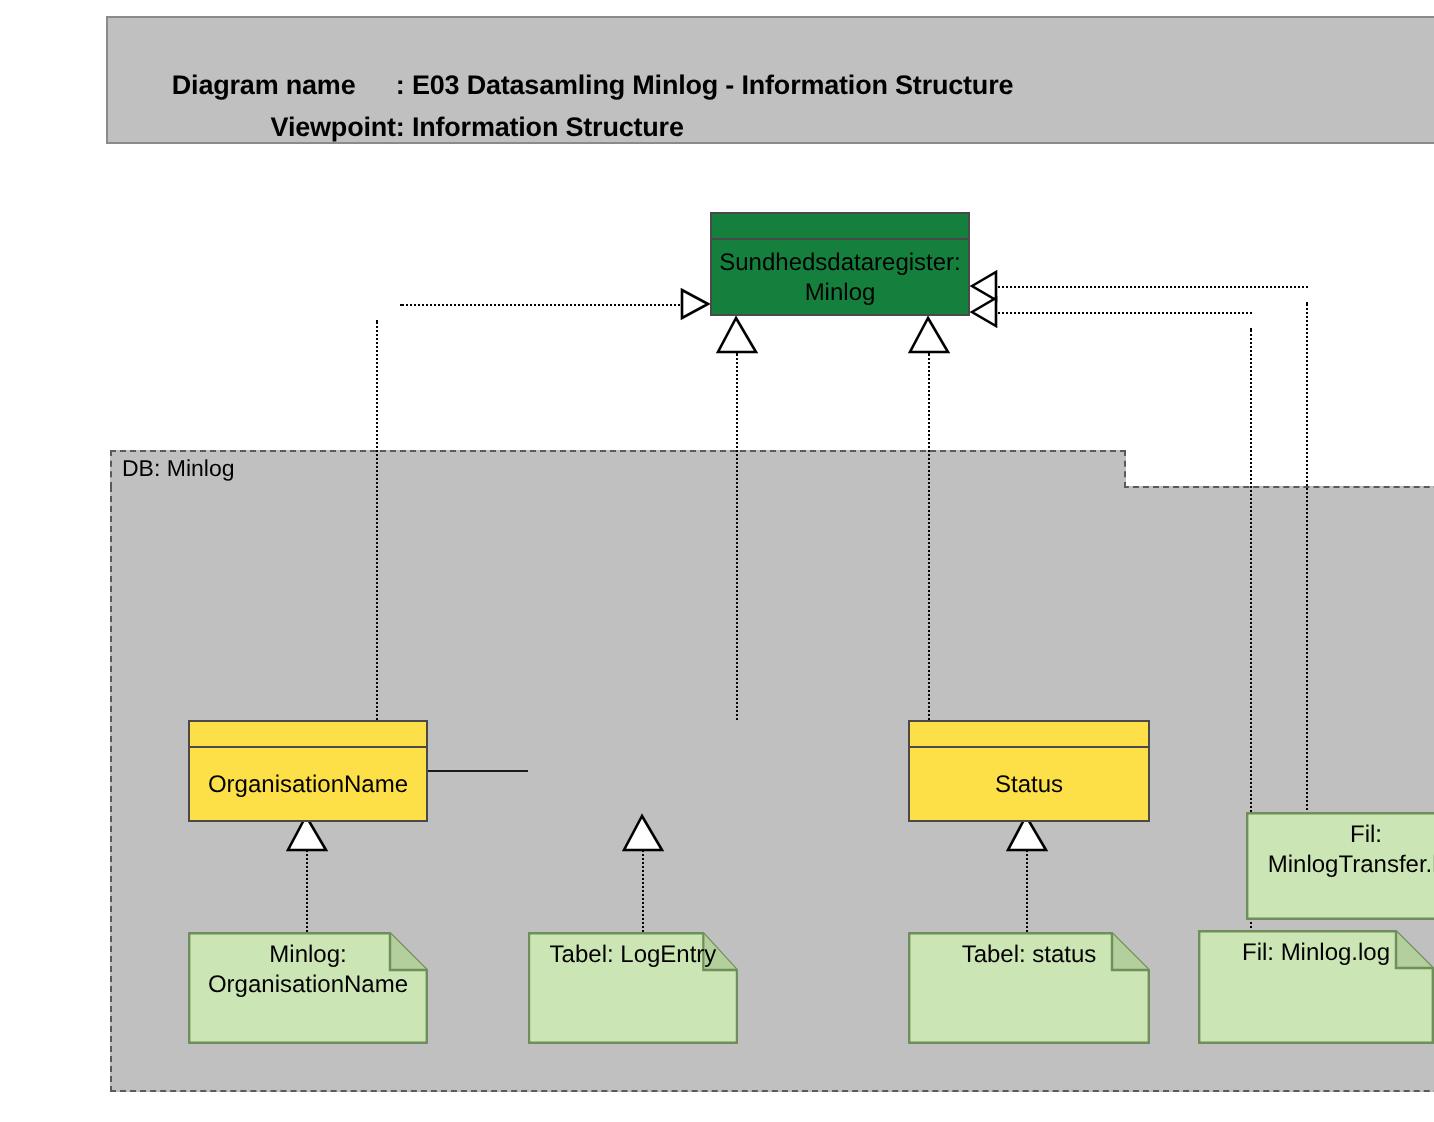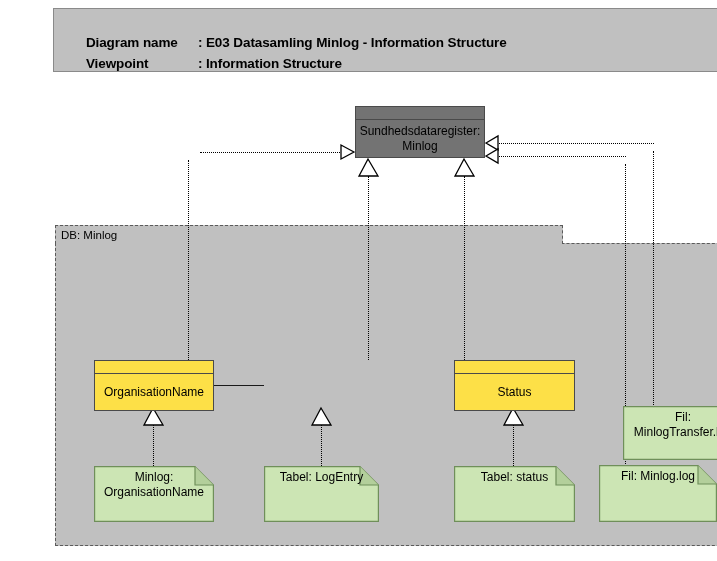--- a/index.html
+++ b/index.html
@@ -19,21 +19,21 @@
   }
   .title-line{
     position:absolute;left:10px;
     font-size:13.5px;font-weight:bold;color:#000000;white-space:pre;
     letter-spacing:-0.1px;
   }
   .title-line.l1{top:11px;}
   .title-line.l2{top:32px;}
   .tl-label{display:inline-block;}
   .tl-label.w1{width:112px;}
-  .tl-label.w2{width:112px;}
+  .tl-label.w2{width:112px;text-align:right;}
 
   
   .group-tab{
     position:absolute;left:7px;top:225px;width:508px;height:19px;
     background:#c0c0c0;
     border-left:1px dashed #5a5a5a;
     border-top:1px dashed #5a5a5a;
     border-right:1px dashed #5a5a5a;
     box-sizing:border-box;
     padding-left:20px;
@@ -62,21 +62,21 @@
   .obj .strip{
     position:absolute;left:0;top:0;right:0;height:13px;
     border-bottom:1px solid #4a4a4a;box-sizing:border-box;
   }
   .obj .obj-label{
     position:absolute;left:3px;right:3px;top:13px;bottom:0;
     display:flex;align-items:center;justify-content:center;
     text-align:center;font-size:12px;color:#000;line-height:15px;
     word-break:break-all;
   }
-  .obj.yellow{background:#737373;padding-left:44px;}
+  .obj.yellow{background:#15803d;padding-left:44px;}
   .obj.cyan{background:#fde047;}
   .obj.cyan .obj-label{word-break:normal;}
 
   
   .artifact{
     position:absolute;box-sizing:border-box;
   }
   .artifact .art-shape{
     position:absolute;left:0;top:0;width:100%;height:100%;
   }
@@ -170,21 +170,21 @@
   </div>
 
   <div class="artifact" style="left:46px;top:466px;width:120px;height:56px;">
     <svg class="art-shape" viewBox="0 0 120 56" preserveAspectRatio="none">
       <path d="M0.6,0.6 L101,0.6 L119.4,19 L119.4,55.4 L0.6,55.4 Z" fill="#cce5b4" stroke="#6f8f5a" stroke-width="1.2"></path>
       <path d="M101,0.6 L101,19 L119.4,19" fill="#b3cf9b" stroke="#6f8f5a" stroke-width="1.2"></path>
     </svg>
     <div class="art-label">Minlog: OrganisationName</div>
   </div>
 
-  <div class="artifact" style="left:216px;top:466px;width:115px;height:56px;">
+  <div class="artifact" style="left:216px;top:466px;width:105px;height:56px;">
     <svg class="art-shape" viewBox="0 0 115 56" preserveAspectRatio="none">
       <path d="M0.6,0.6 L96,0.6 L114.4,19 L114.4,55.4 L0.6,55.4 Z" fill="#cce5b4" stroke="#6f8f5a" stroke-width="1.2"></path>
       <path d="M96,0.6 L96,19 L114.4,19" fill="#b3cf9b" stroke="#6f8f5a" stroke-width="1.2"></path>
     </svg>
     <div class="art-label">Tabel: LogEntry</div>
   </div>
 
   <div class="artifact" style="left:406px;top:466px;width:121px;height:56px;">
     <svg class="art-shape" viewBox="0 0 121 56" preserveAspectRatio="none">
       <path d="M0.6,0.6 L102,0.6 L120.4,19 L120.4,55.4 L0.6,55.4 Z" fill="#cce5b4" stroke="#6f8f5a" stroke-width="1.2"></path>

